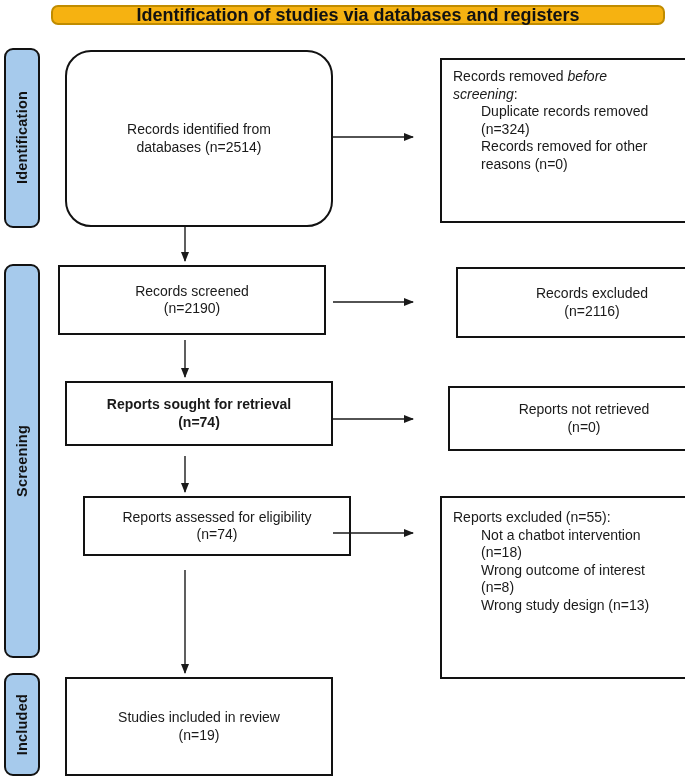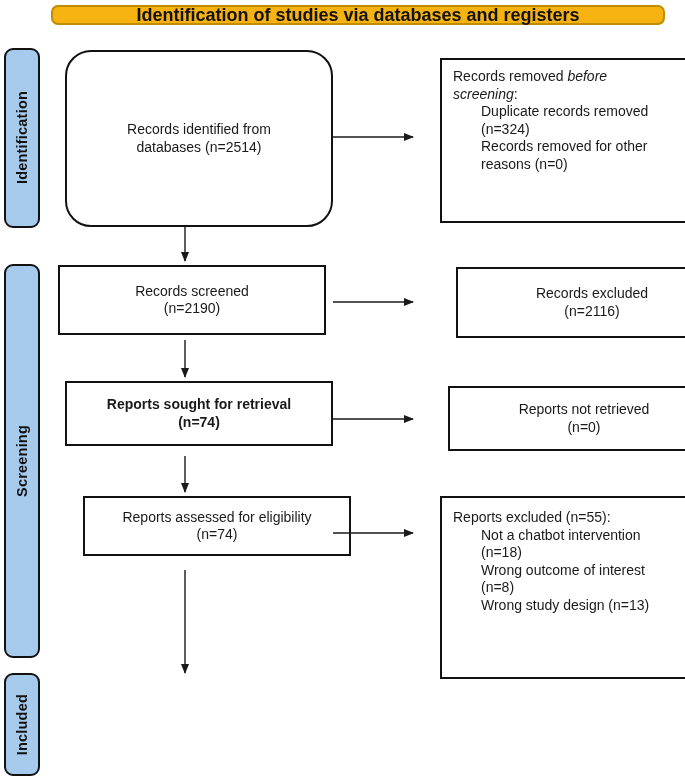--- a/index.html
+++ b/index.html
@@ -106,20 +106,24 @@
 (n=2190)</span>
   </div>
   <div class="box center-box box-reports-sought">
     <span class="txt">Reports sought for retrieval
 (n=74)</span>
   </div>
   <div class="box center-box box-reports-assessed">
     <span class="txt">Reports assessed for eligibility
 (n=74)</span>
   </div>
+  <div class="box center-box box-studies-included">
+    <span class="txt">Studies included in review
+(n=19)</span>
+  </div>
 
   <div class="rbox rbox-records-removed">
     <div><span>Records removed </span><i>before</i><br><i>screening</i><span>:</span></div>
     <div class="item">Duplicate records removed
 (n=324)</div>
     <div class="item">Records removed for other
 reasons (n=0)</div>
   </div>
 
   <div class="rbox center-box rbox-records-excluded">

